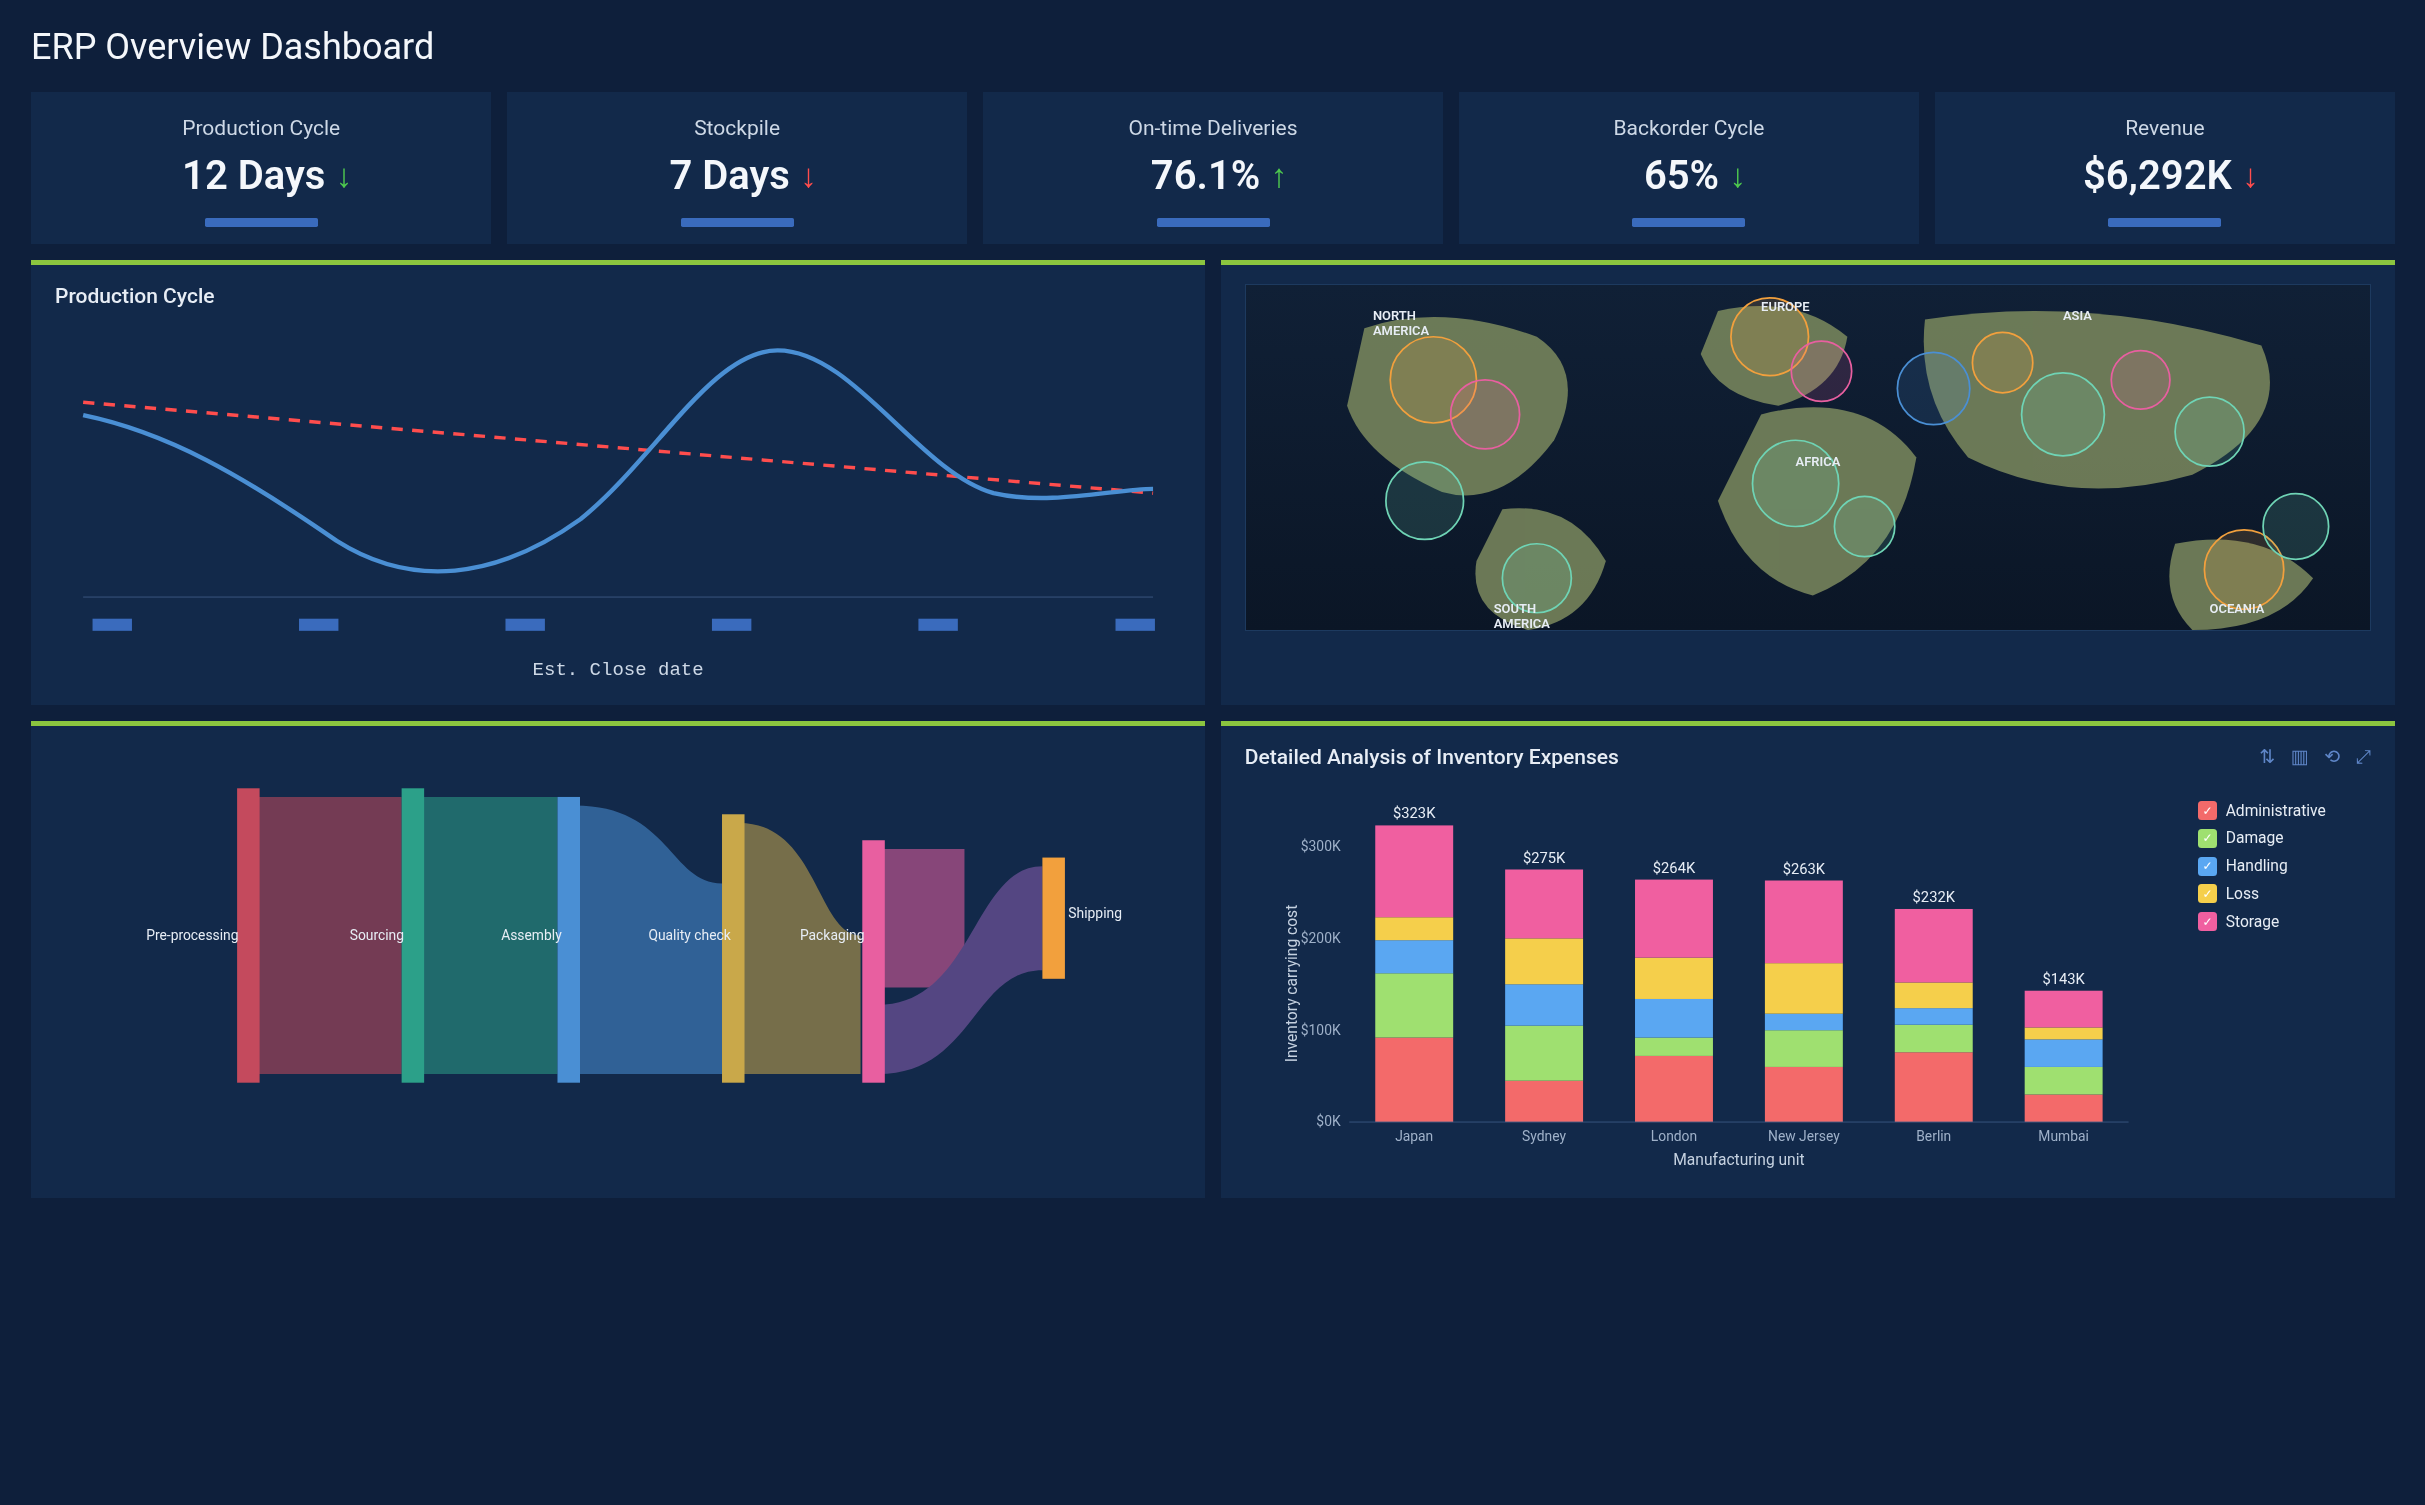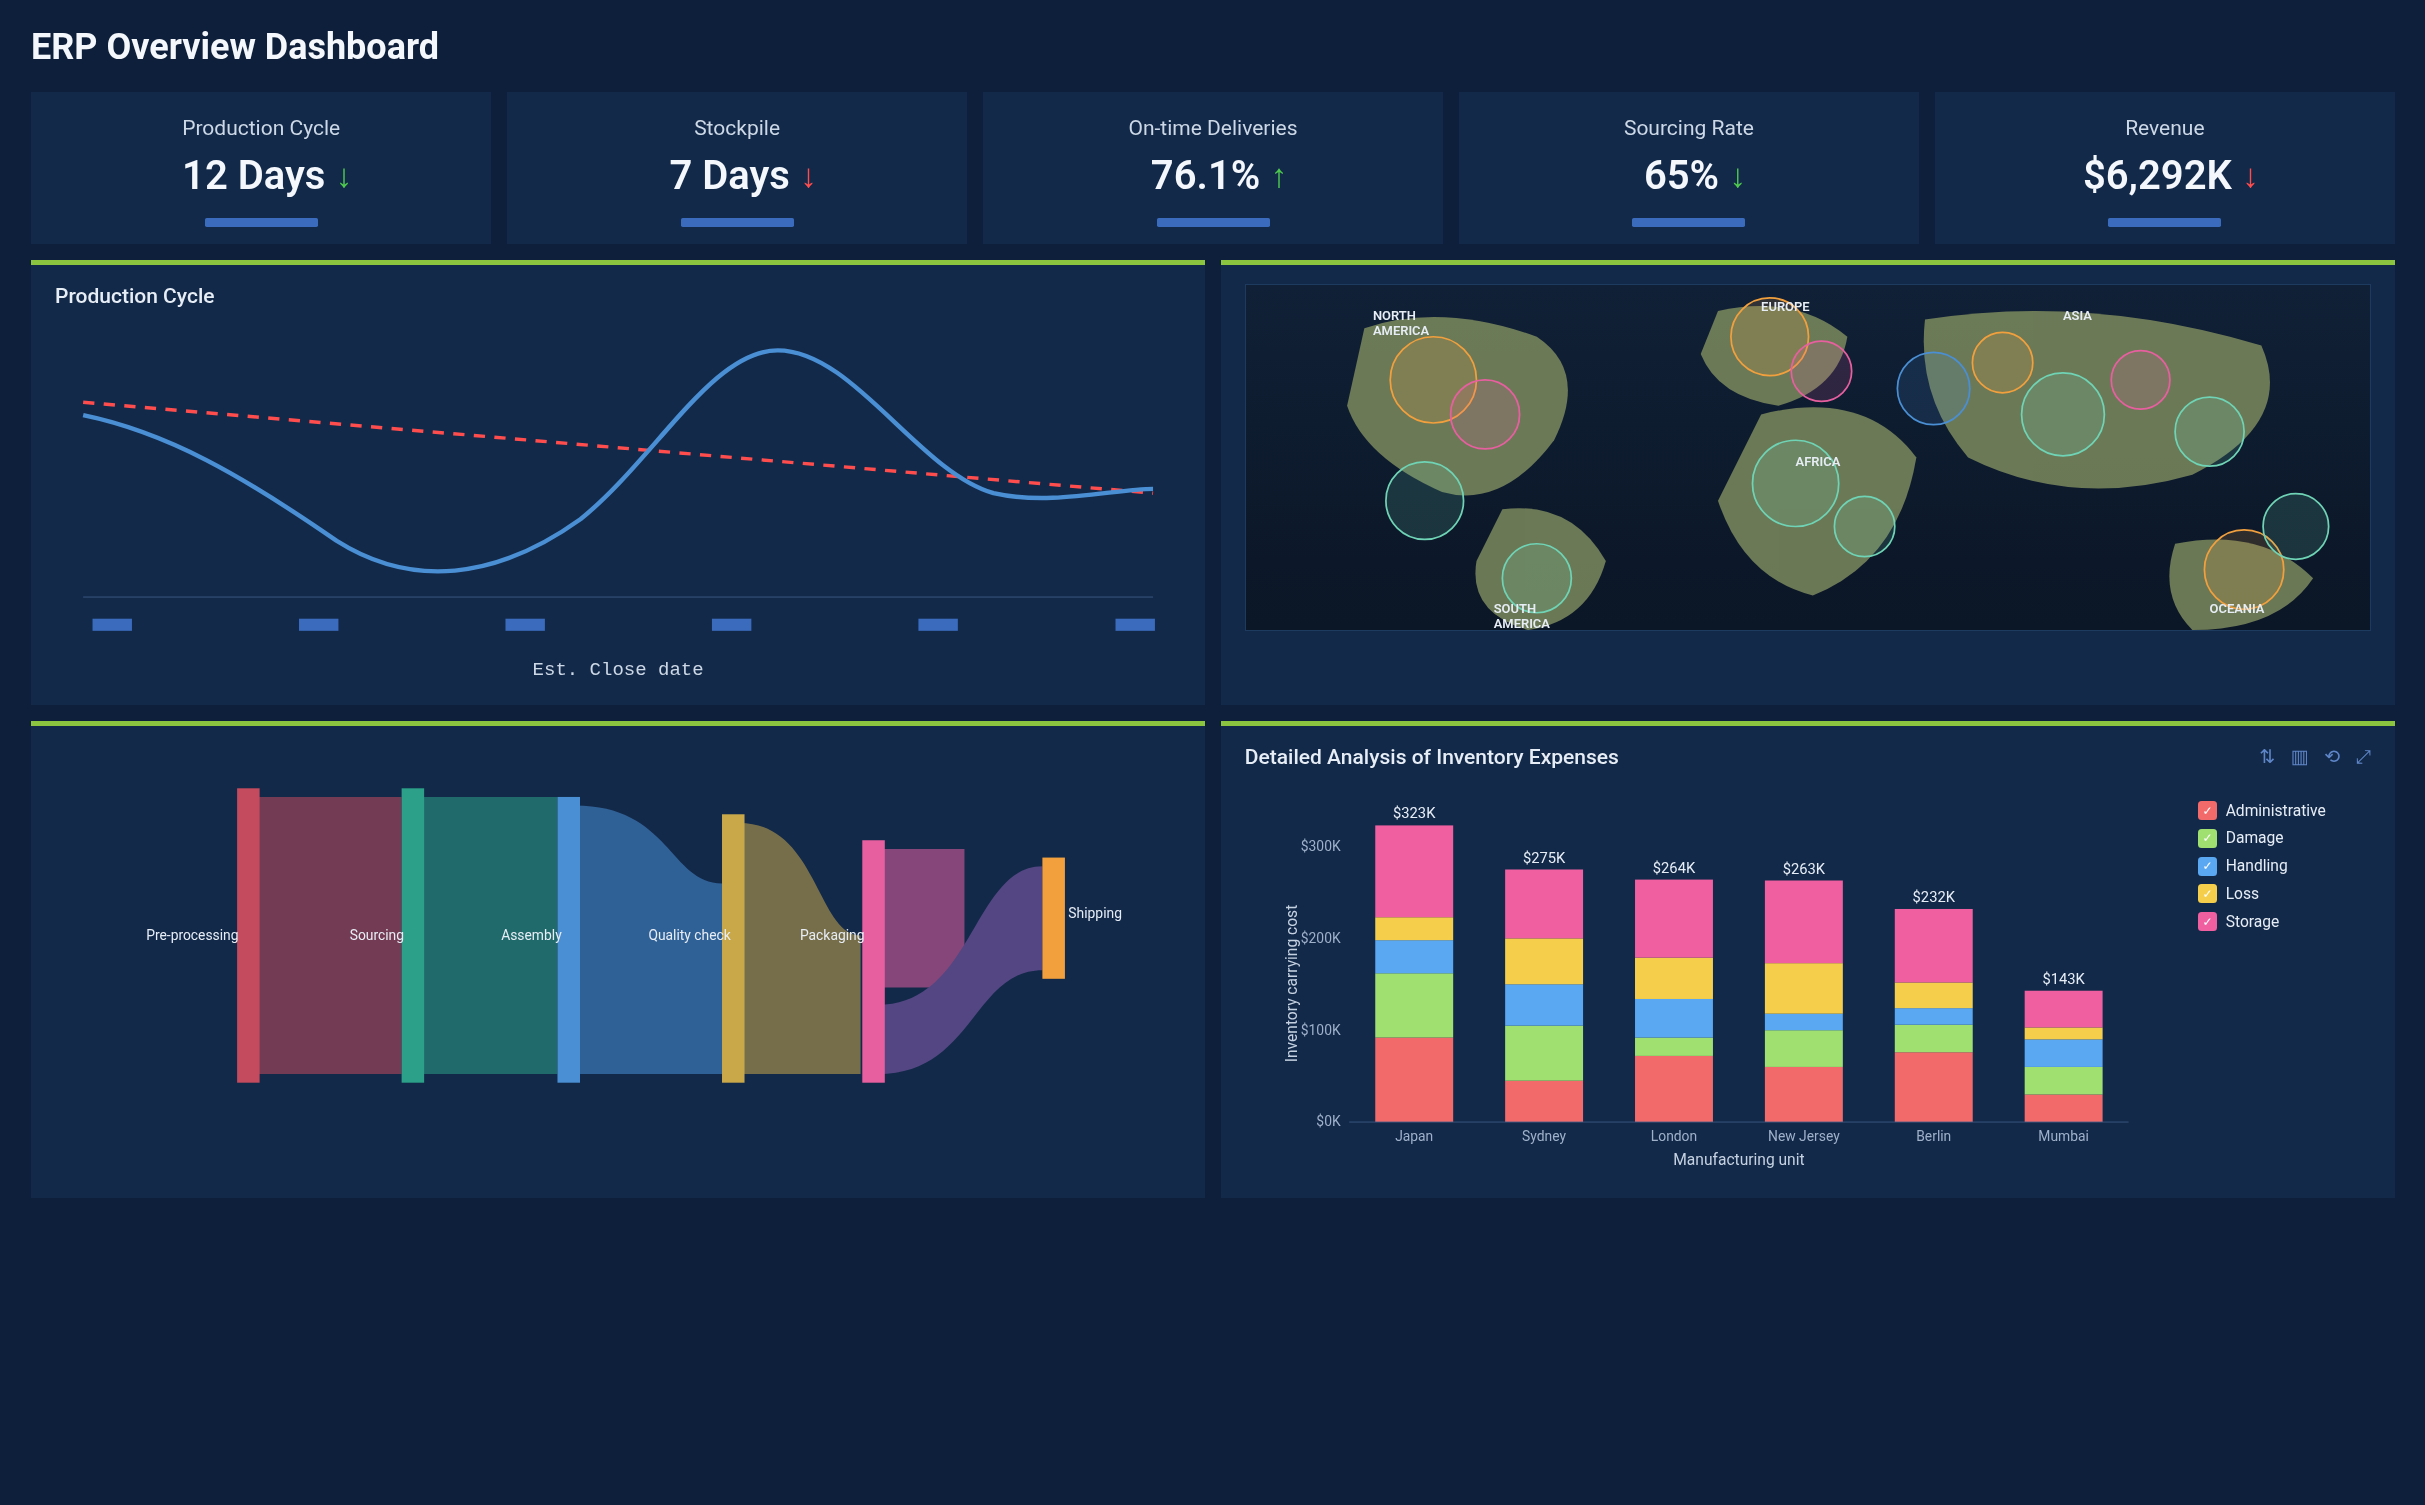--- a/index.html
+++ b/index.html
@@ -4,21 +4,21 @@
 <style>
   * { box-sizing: border-box; margin: 0; padding: 0; }
   body {
     background: #0e1f3b;
     font-family: -apple-system, BlinkMacSystemFont, "Segoe UI", Roboto, Helvetica, Arial, sans-serif;
     color: #e7edf5;
     padding: 26px 31px 31px;
     width: 2426px;
     height: 1506px;
   }
-  .dash-title { font-size: 36px; font-weight: 700; margin-bottom: 24px; color:#f4f7fb; }
+  .dash-title { font-size: 36px; font-weight: 400; margin-bottom: 24px; color:#f4f7fb; }
   .kpi-row { display:flex; gap:15.6px; margin-bottom:15.6px; }
   .kpi {
     flex:1; background:#12294a; padding:24px 17.3px 17.3px; text-align:center;
     display:flex; flex-direction:column; align-items:center; gap:12px;
   }
   .kpi-label { font-size:21px; color:#cdd8e6; font-weight:400; }
   .kpi-value { font-size:40px; font-weight:600; color:#f4f7fb; display:flex; align-items:center; gap:10.4px; justify-content:center;margin-left:12px; }
   .arrow-up { color:#4ec94e; font-size:33px; line-height:1; }
   .arrow-down-green { color:#4ec94e; font-size:33px; line-height:1; }
   .arrow-down-red { color:#ff4d4d; font-size:33px; line-height:1; }
@@ -83,21 +83,21 @@
   </div>
   <div class="kpi">
     <div class="kpi-label">On-time Deliveries</div>
     <div class="kpi-value">
       <span>76.1%</span>
         <span class="arrow-up">↑</span>
     </div>
     <div class="kpi-bar"></div>
   </div>
   <div class="kpi">
-    <div class="kpi-label">Sourcing Rate</div>
+    <div class="kpi-label">Backorder Cycle</div>
     <div class="kpi-value">
       <span>65%</span>
         <span class="arrow-down-green">↓</span>
     </div>
     <div class="kpi-bar"></div>
   </div>
   <div class="kpi">
     <div class="kpi-label">Revenue</div>
     <div class="kpi-value">
       <span>$6,292K</span>

